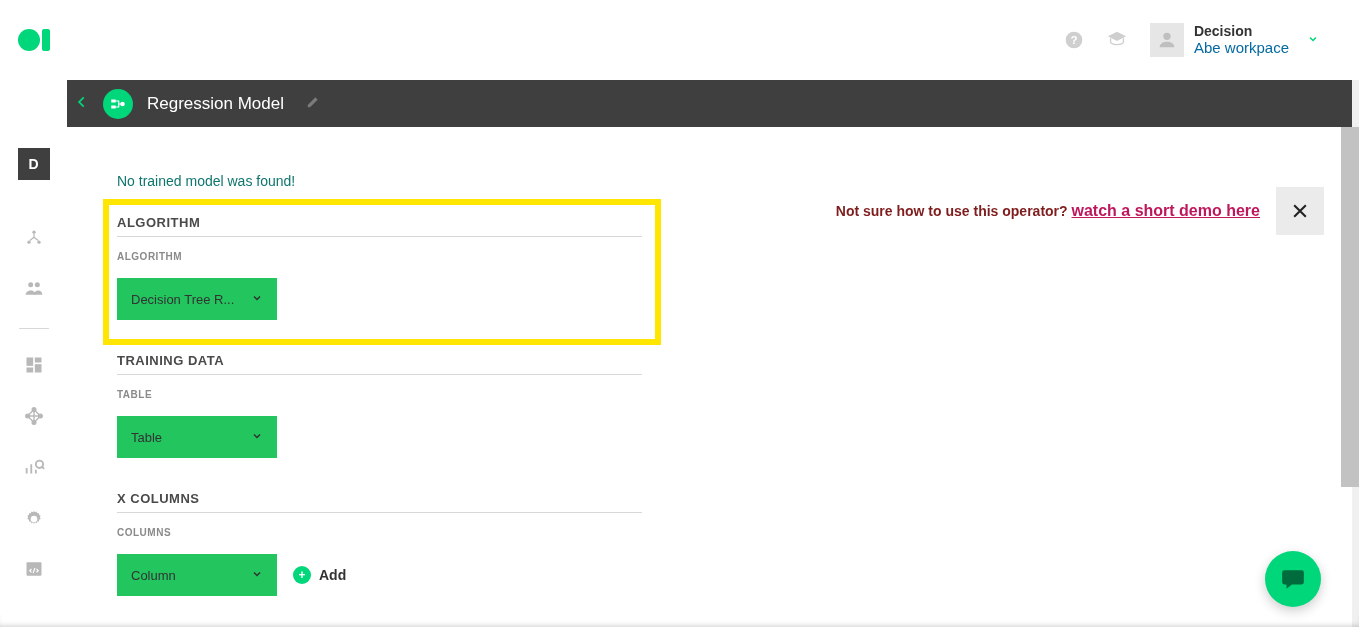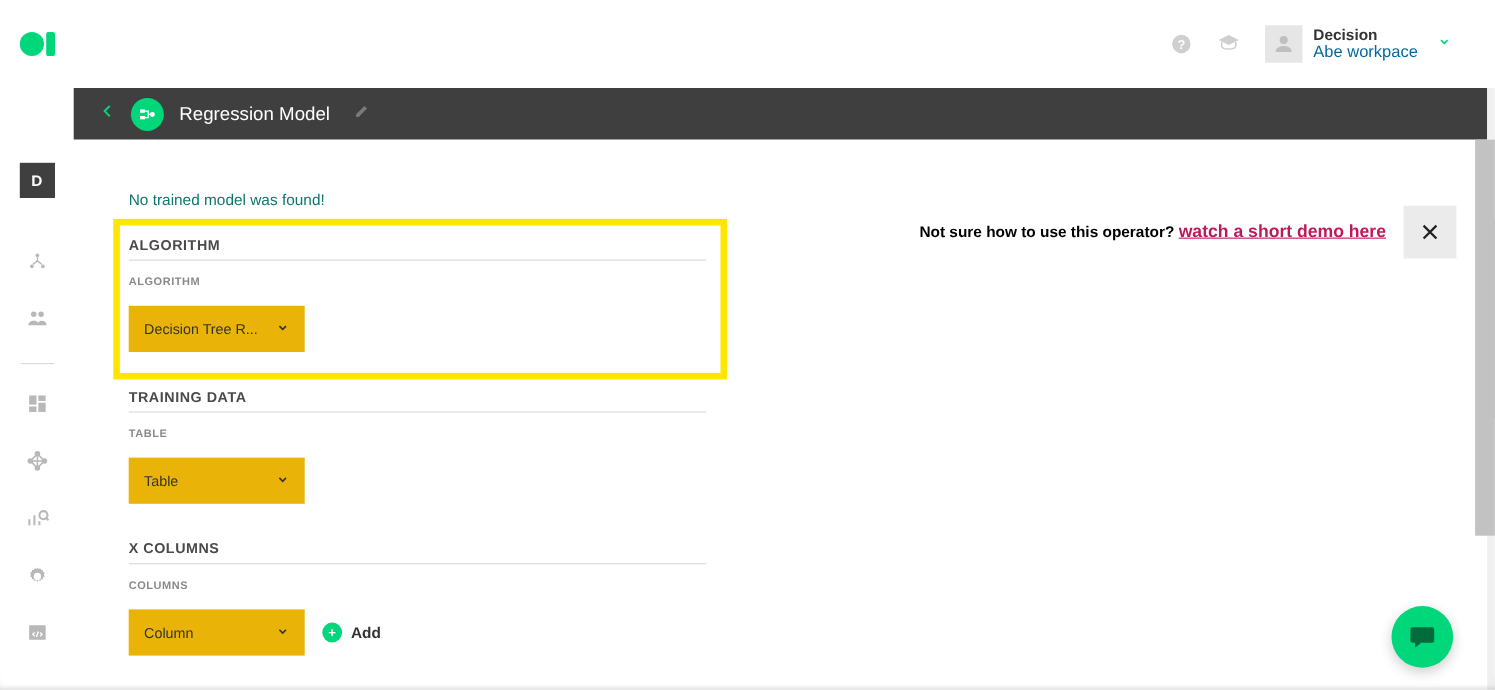--- a/index.html
+++ b/index.html
@@ -63,21 +63,21 @@
     
     .title-bar {
       position: absolute;
       top: 80px;
       left: 67px;
       right: 7px;
       height: 47px;
       background: #3f3f3f;
       display: flex;
       align-items: center;
-      padding-left: 24px;
+      padding-left: 8px;
       gap: 14px;
     }
     .back-chevron { color:#00d67a; }
     .circle-icon {
       width: 30px; height: 30px; border-radius: 50%; background:#00d67a;
       display:flex; align-items:center; justify-content:center;
     }
     .title-text { color:#fff; font-size:17px; }
     .pencil { color:#7a7a7a; margin-left:8px; }
 
@@ -99,21 +99,21 @@
       left: 50px;
     }
     .right-hint {
       position:absolute;
       top: 60px;
       right: 28px;
       display:flex;
       align-items:center;
       gap: 16px;
     }
-    .hint-text { font-size:14px; color:#000000; font-weight:600; }
+    .hint-text { font-size:14px; color:#7f1d1d; font-weight:600; }
     .hint-link { color:#be185d; text-decoration: underline; font-weight:600; }
     .close-box {
       width: 48px; height: 48px; background:#ebebeb;
       display:flex; align-items:center; justify-content:center;
     }
 
     
     .section {
       position: absolute;
       left: 50px;
@@ -131,21 +131,21 @@
       font-size: 10px;
       letter-spacing: 0.5px;
       font-weight: 600;
       color:#8a8a8a;
       margin-top: 14px;
     }
     .select-row { display:flex; align-items:center; gap:16px; margin-top:16px; }
     .select-box {
       width: 160px;
       height: 42px;
-      background:#eab308;
+      background:#22c55e;
       display:flex;
       align-items:center;
       justify-content:space-between;
       padding: 0 14px;
       font-size:13px;
       color:#333;
       cursor:pointer;
     }
 
     .highlight-box {

